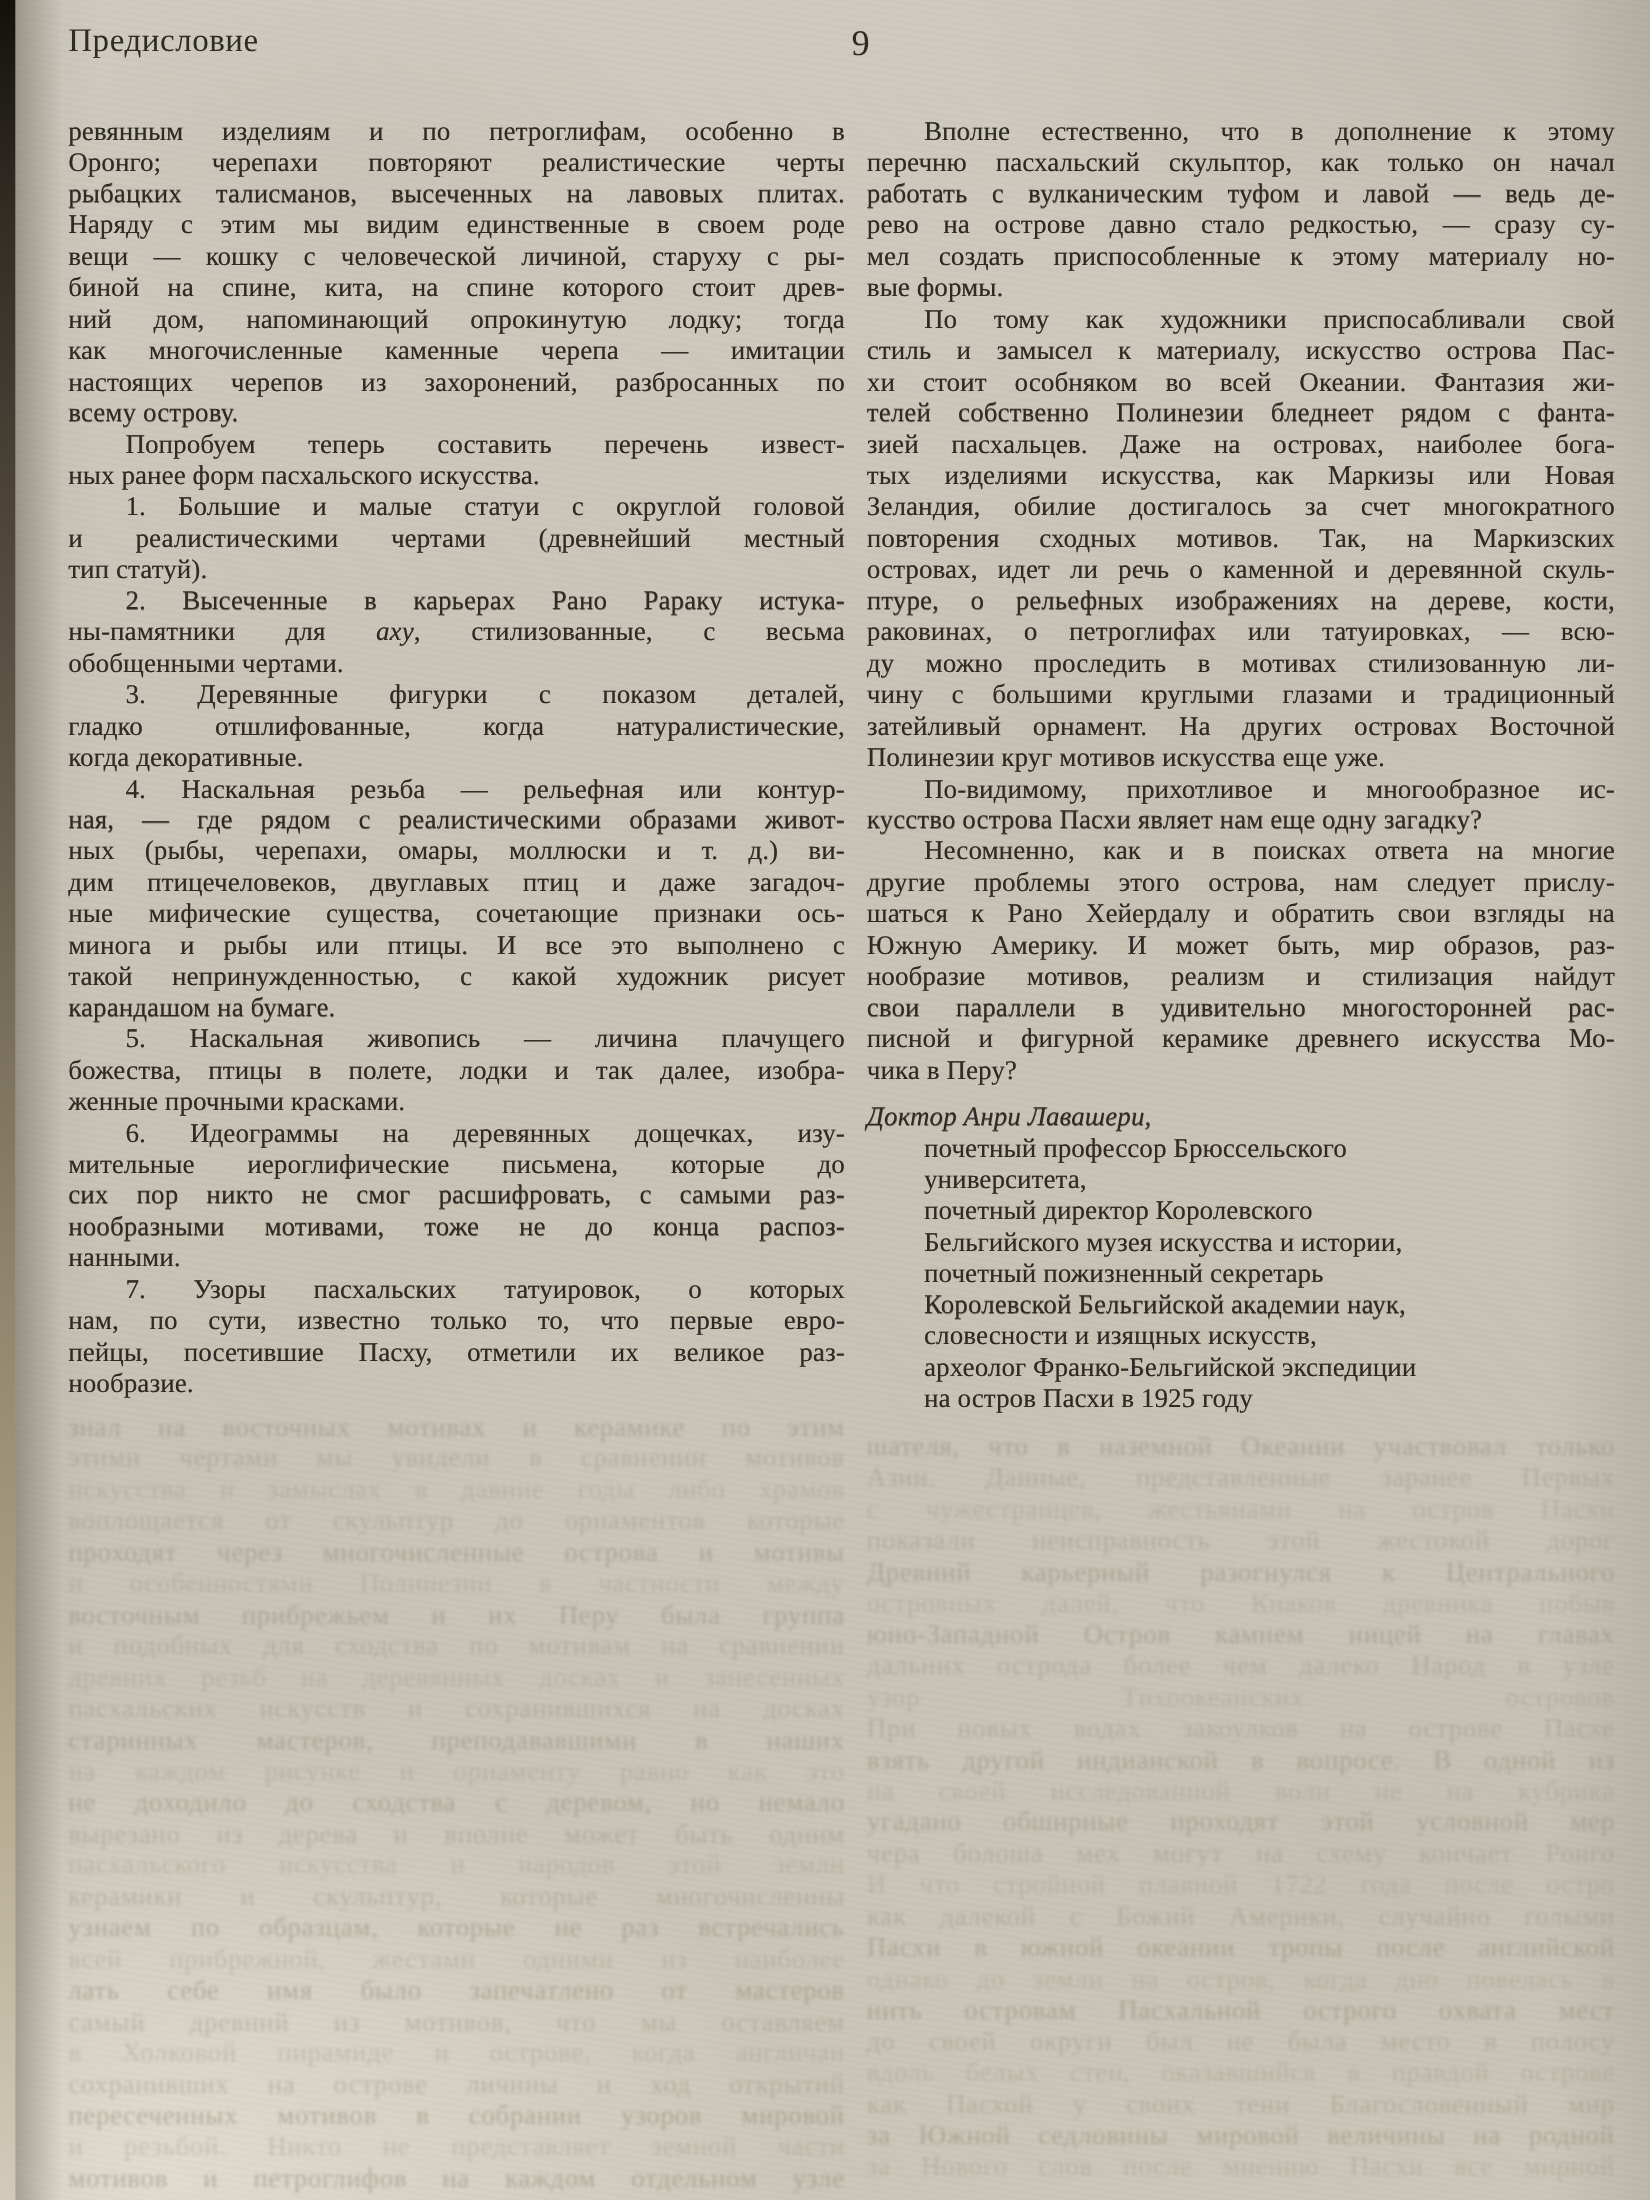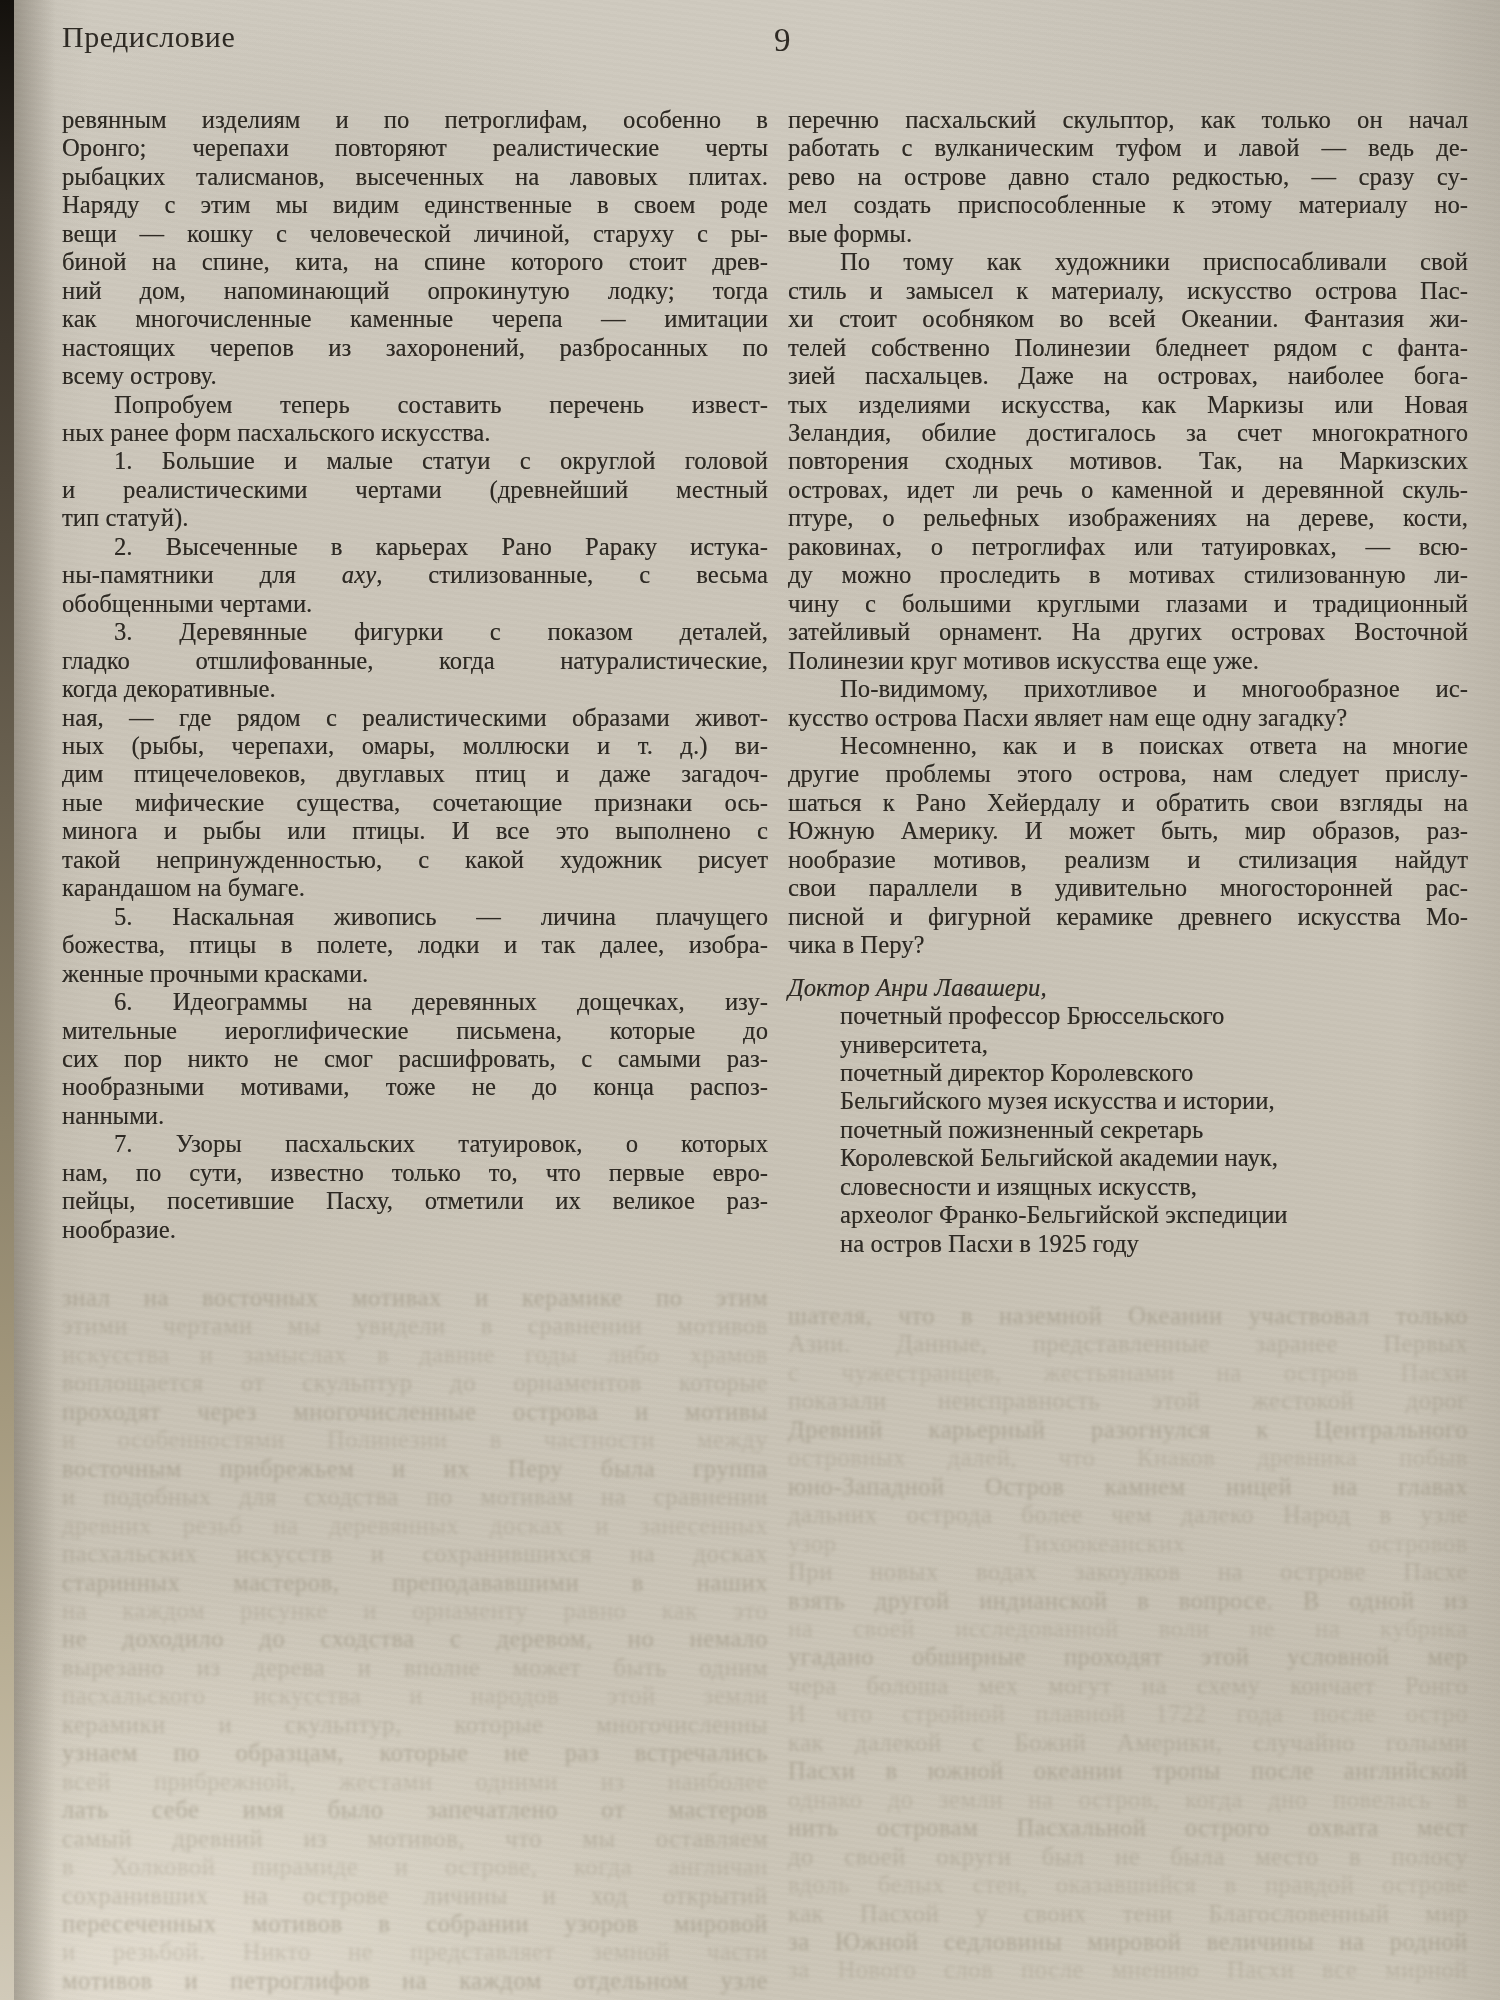--- a/index.html
+++ b/index.html
@@ -83,20 +83,21 @@
       <div class="ln s-l">ных ранее форм пасхальского искусства.</div>
       <div class="ln s-ji">1. Большие и малые статуи с округлой головой</div>
       <div class="ln s-j">и реалистическими чертами (древнейший местный</div>
       <div class="ln s-l">тип статуй).</div>
       <div class="ln s-ji">2. Высеченные в карьерах Рано Рараку истука-</div>
       <div class="ln s-j">ны-памятники для <i>аху</i>, стилизованные, с весьма</div>
       <div class="ln s-l">обобщенными чертами.</div>
       <div class="ln s-ji">3. Деревянные фигурки с показом деталей,</div>
       <div class="ln s-j">гладко отшлифованные, когда натуралистические,</div>
       <div class="ln s-l">когда декоративные.</div>
+      <div class="ln s-ji">4. Наскальная резьба — рельефная или контур-</div>
       <div class="ln s-j">ная, — где рядом с реалистическими образами живот-</div>
       <div class="ln s-j">ных (рыбы, черепахи, омары, моллюски и т. д.) ви-</div>
       <div class="ln s-j">дим птицечеловеков, двуглавых птиц и даже загадоч-</div>
       <div class="ln s-j">ные мифические существа, сочетающие признаки ось-</div>
       <div class="ln s-j">минога и рыбы или птицы. И все это выполнено с</div>
       <div class="ln s-j">такой непринужденностью, с какой художник рисует</div>
       <div class="ln s-l">карандашом на бумаге.</div>
       <div class="ln s-ji">5. Наскальная живопись — личина плачущего</div>
       <div class="ln s-j">божества, птицы в полете, лодки и так далее, изобра-</div>
       <div class="ln s-l">женные прочными красками.</div>
@@ -104,20 +105,21 @@
       <div class="ln s-j">мительные иероглифические письмена, которые до</div>
       <div class="ln s-j">сих пор никто не смог расшифровать, с самыми раз-</div>
       <div class="ln s-j">нообразными мотивами, тоже не до конца распоз-</div>
       <div class="ln s-l">нанными.</div>
       <div class="ln s-ji">7. Узоры пасхальских татуировок, о которых</div>
       <div class="ln s-j">нам, по сути, известно только то, что первые евро-</div>
       <div class="ln s-j">пейцы, посетившие Пасху, отметили их великое раз-</div>
       <div class="ln s-l">нообразие.</div>
     </div>
   <div class="col col-right" id="col-right">
+      <div class="ln s-ji">Вполне естественно, что в дополнение к этому</div>
       <div class="ln s-j">перечню пасхальский скульптор, как только он начал</div>
       <div class="ln s-j">работать с вулканическим туфом и лавой — ведь де-</div>
       <div class="ln s-j">рево на острове давно стало редкостью, — сразу су-</div>
       <div class="ln s-j">мел создать приспособленные к этому материалу но-</div>
       <div class="ln s-l">вые формы.</div>
       <div class="ln s-ji">По тому как художники приспосабливали свой</div>
       <div class="ln s-j">стиль и замысел к материалу, искусство острова Пас-</div>
       <div class="ln s-j">хи стоит особняком во всей Океании. Фантазия жи-</div>
       <div class="ln s-j">телей собственно Полинезии бледнеет рядом с фанта-</div>
       <div class="ln s-j">зией пасхальцев. Даже на островах, наиболее бога-</div>

